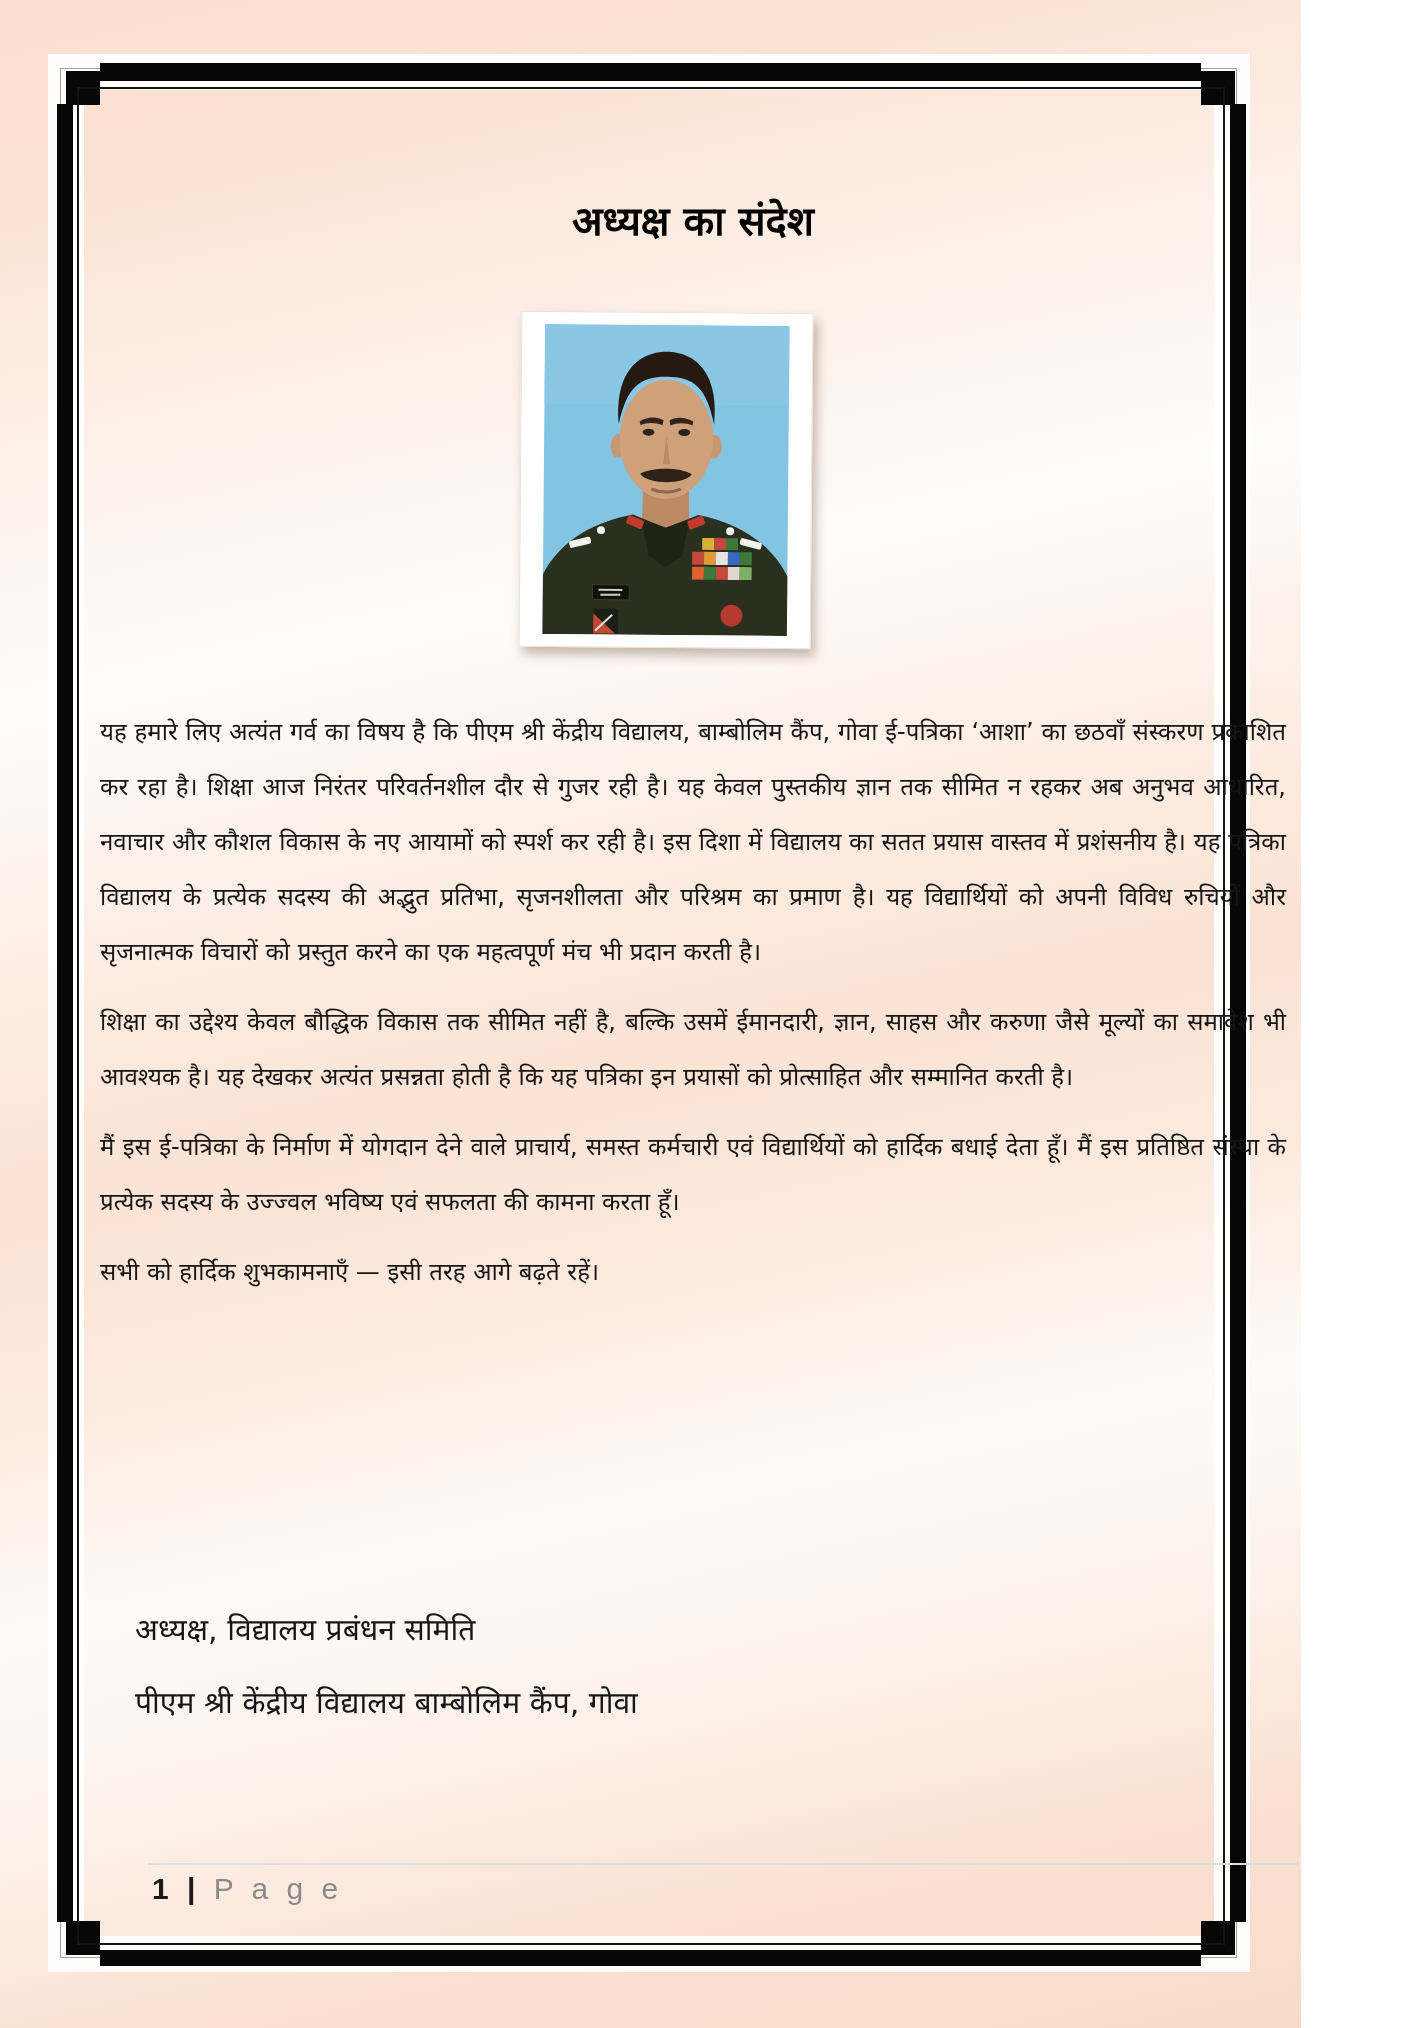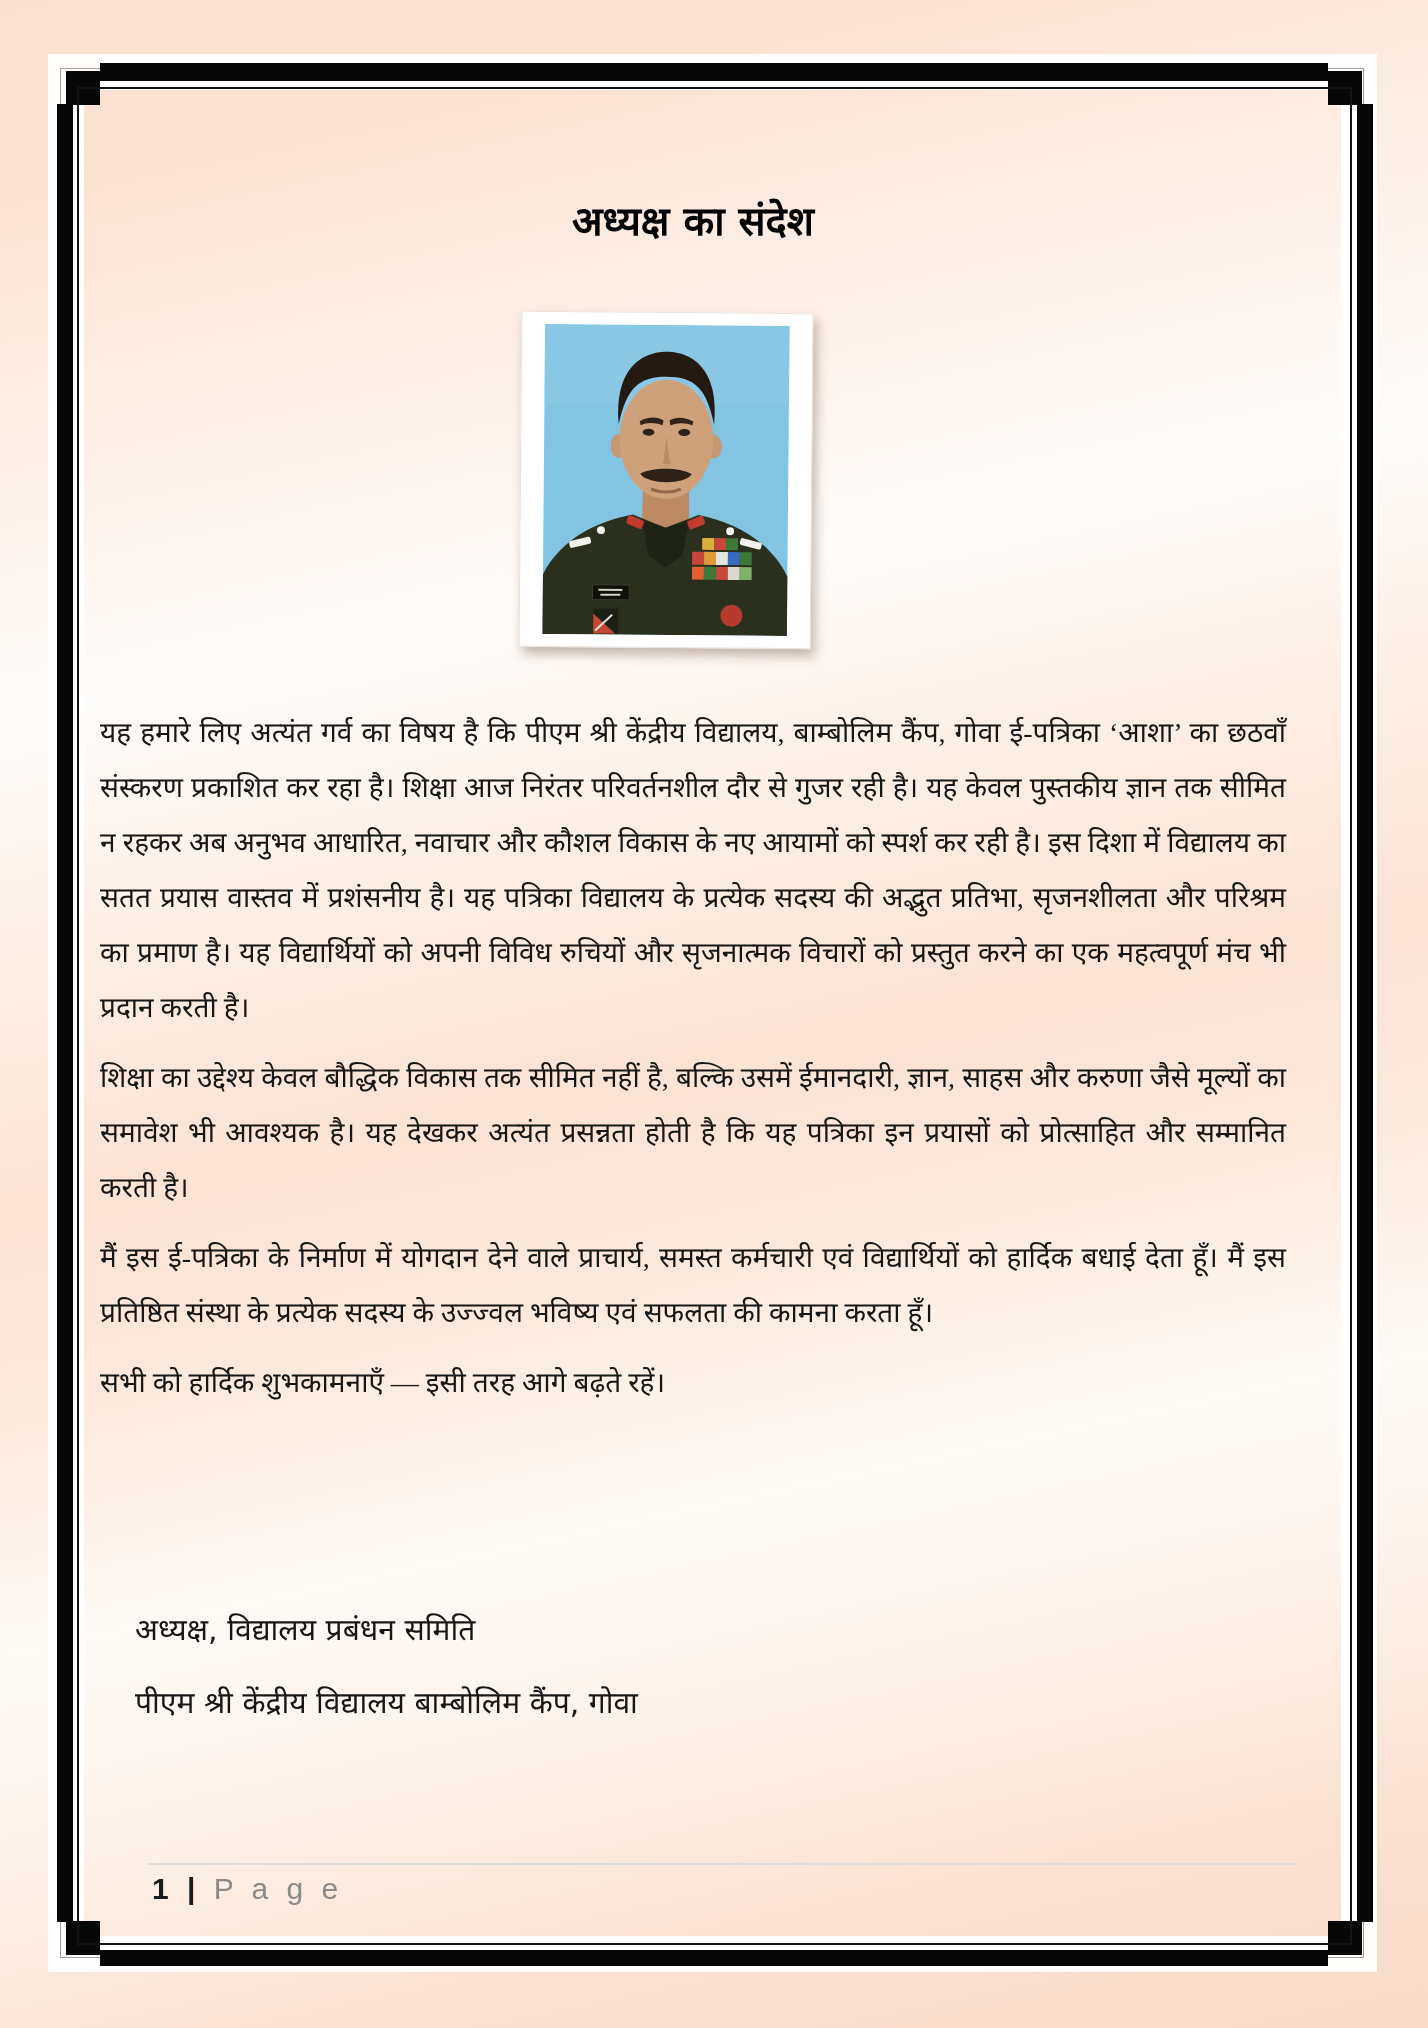--- a/index.html
+++ b/index.html
@@ -1,17 +1,17 @@
 <!DOCTYPE html>
 <html lang="hi"><head>
 <meta charset="utf-8">
 <style>
   html,body { margin:0; padding:0; background:#ffffff; }
   .page {
-    position:relative; width:1428px; height:2028px; overflow:hidden;
+    position:relative; width:1301px; height:2028px; overflow:hidden;
     background:linear-gradient(168deg,
       #fae0d1 0%, #fbe3d4 9%, #fdf0e8 20%, #fefcfa 31%,
       #fdefe6 41%, #fbe3d5 52%, #fce9dd 61%, #fefaf6 71%,
       #fdf3ec 79%, #fae1d2 90%, #f8dbca 100%);
     font-family:"DejaVu Sans","Liberation Serif",serif;
     color:#161616;
   }
 
   
   .white-zone { position:absolute; top:54px; left:48px; right:51px; bottom:56px;
@@ -35,21 +35,21 @@
   .title { position:absolute; top:192px; left:100px; width:1186px; z-index:5;
            text-align:center; font-size:40px; font-weight:bold; color:#000; margin:0; }
 
   .photo-wrap { position:absolute; left:520px; top:312px; width:246px; height:310px;
                 padding:12px 22px; background:#ffffff; z-index:5;
                 border:1px solid #eae2db; transform:rotate(.5deg);
                 box-shadow:4px 7px 12px rgba(110,80,60,.40); }
   .photo-wrap svg { display:block; width:246px; height:310px; }
 
   .body-text { position:absolute; left:100px; top:705px; width:1186px; z-index:5;
-               font-size:28px; line-height:55px; text-align:justify;font-family:Liberation Serif, serif; }
+               font-size:24px; line-height:55px; text-align:justify; }
   .body-text p { margin:0 0 15px 0; }
   .body-text p.gap-lg { margin-bottom:25px; }
   .body-text p.last { margin-bottom:0; }
 
   .signature { position:absolute; left:135px; top:1602px; width:1000px; z-index:5;
                font-size:30px; line-height:55px; }
   .signature p { margin:0 0 18px 0; }
 
   .footer-rule { position:absolute; left:148px; top:1863px; width:1150px; height:2px;
                  background:#dcdcdc; z-index:5; }

